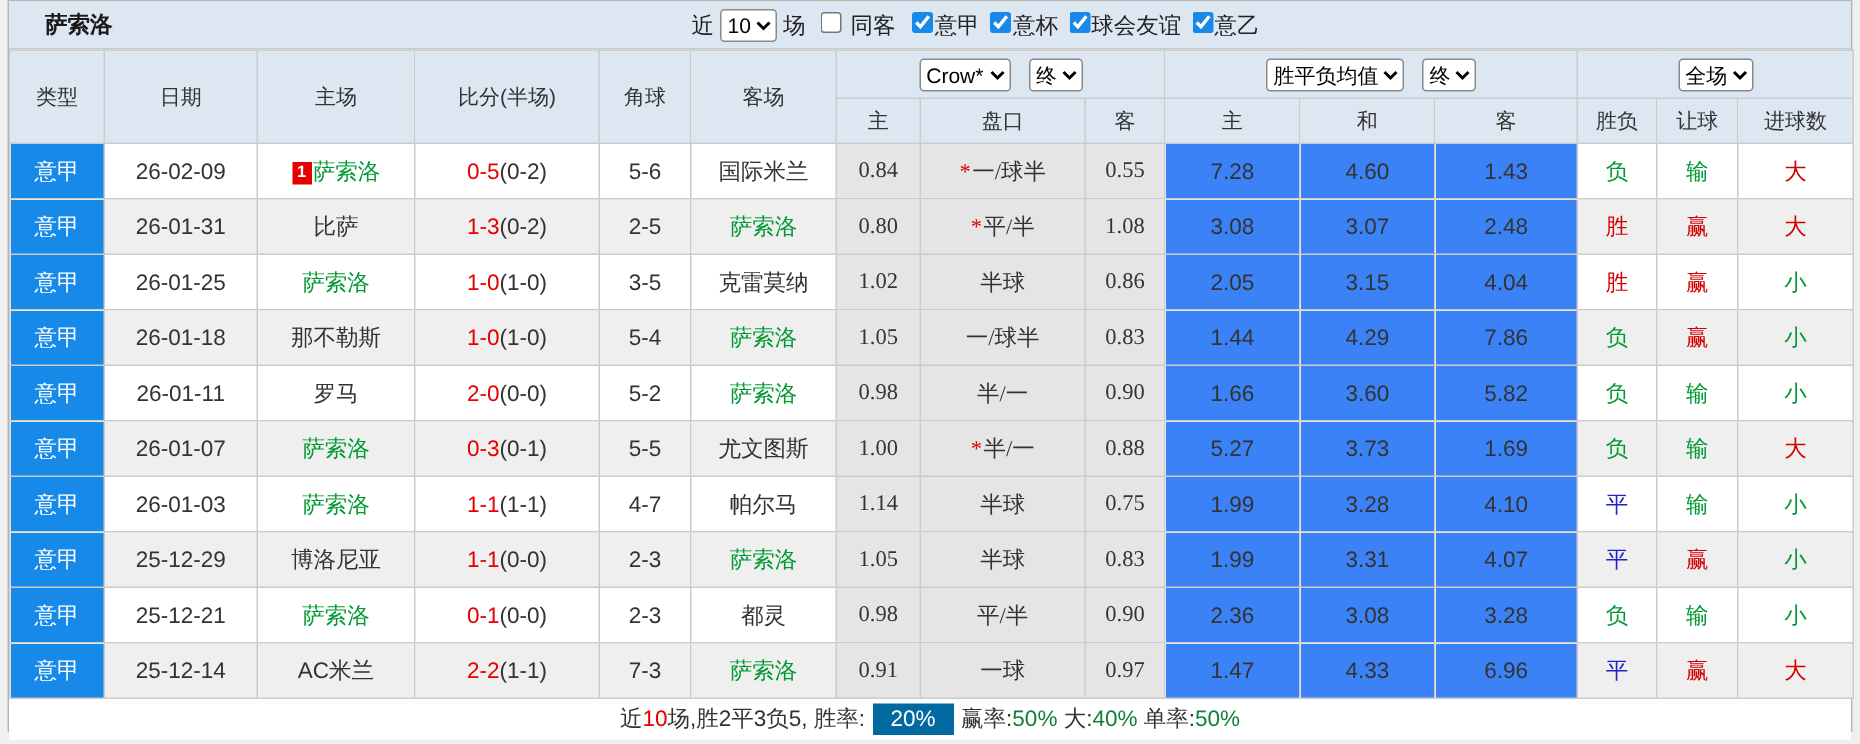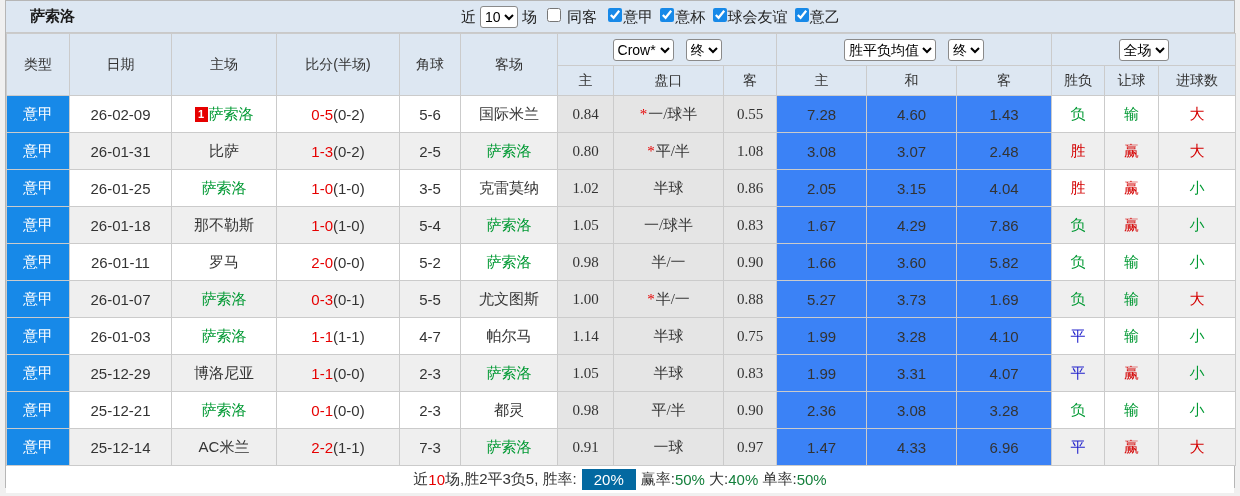--- a/index.html
+++ b/index.html
@@ -197,21 +197,21 @@
         <tr>
           <td class="c-league">意甲</td>
           <td class="rowbg">26-01-18</td>
           <td class="rowbg"><span class="teamlink">那不勒斯</span></td>
           <td class="rowbg"><span class="ft">1-0</span><span class="ht">(1-0)</span></td>
           <td class="rowbg">5-4</td>
           <td class="rowbg"><span class="teamlink t-green">萨索洛</span></td>
           <td class="c-odds">1.05</td>
           <td class="c-odds"><span>一/球半</span></td>
           <td class="c-odds">0.83</td>
-          <td class="c-avg">1.67</td>
+          <td class="c-avg">1.44</td>
           <td class="c-avg">4.29</td>
           <td class="c-avg">7.86</td>
           <td class="rowbg"><span class="t-green">负</span></td>
           <td class="rowbg"><span class="t-red">赢</span></td>
           <td class="rowbg"><span class="t-green">小</span></td>
         </tr>
 
         <tr>
           <td class="c-league">意甲</td>
           <td class="rowbg">26-01-11</td>

